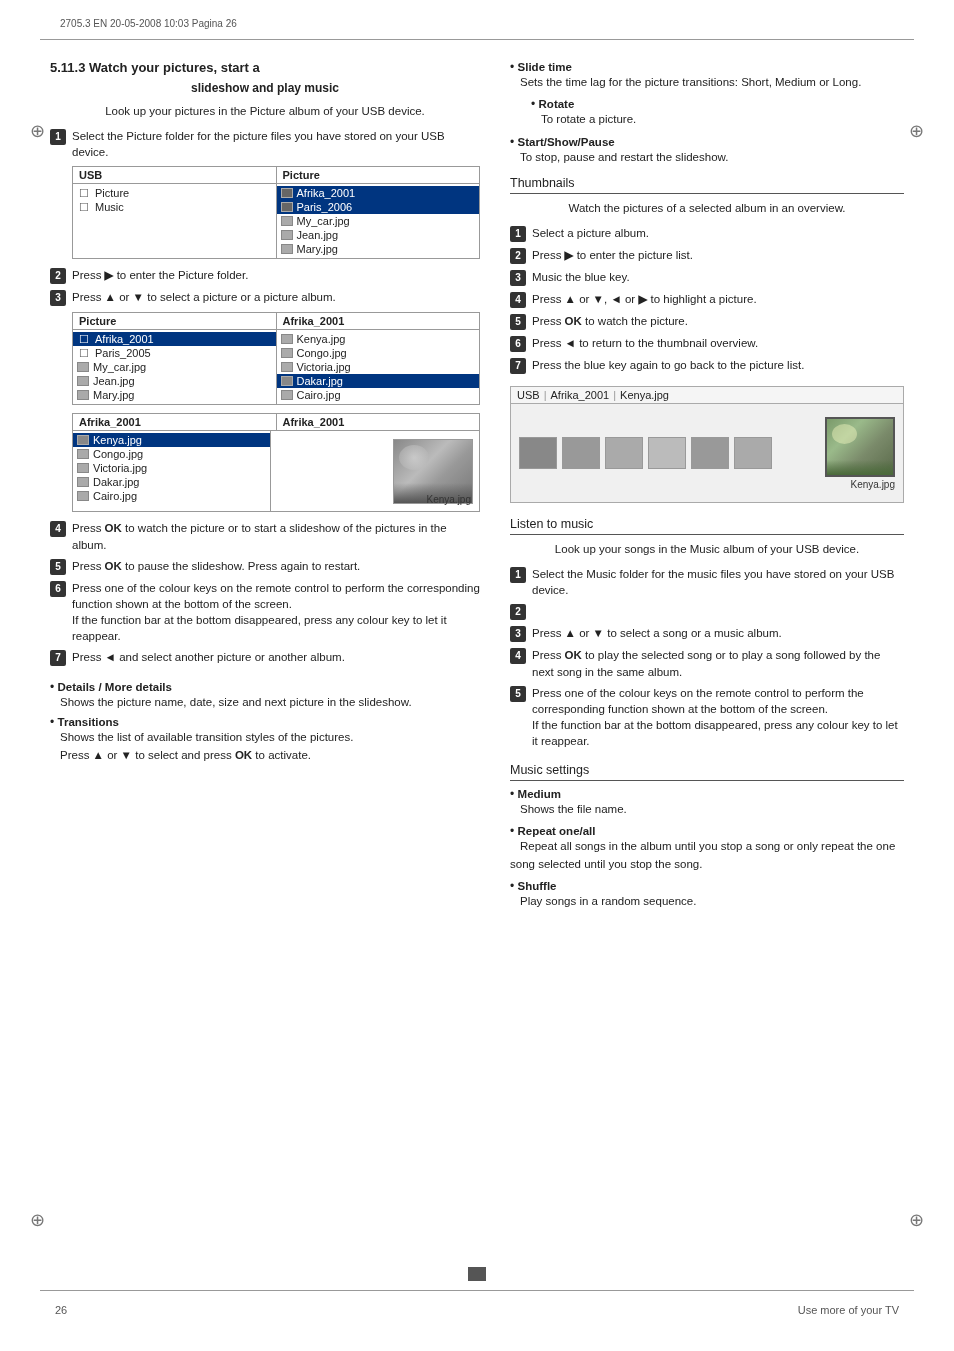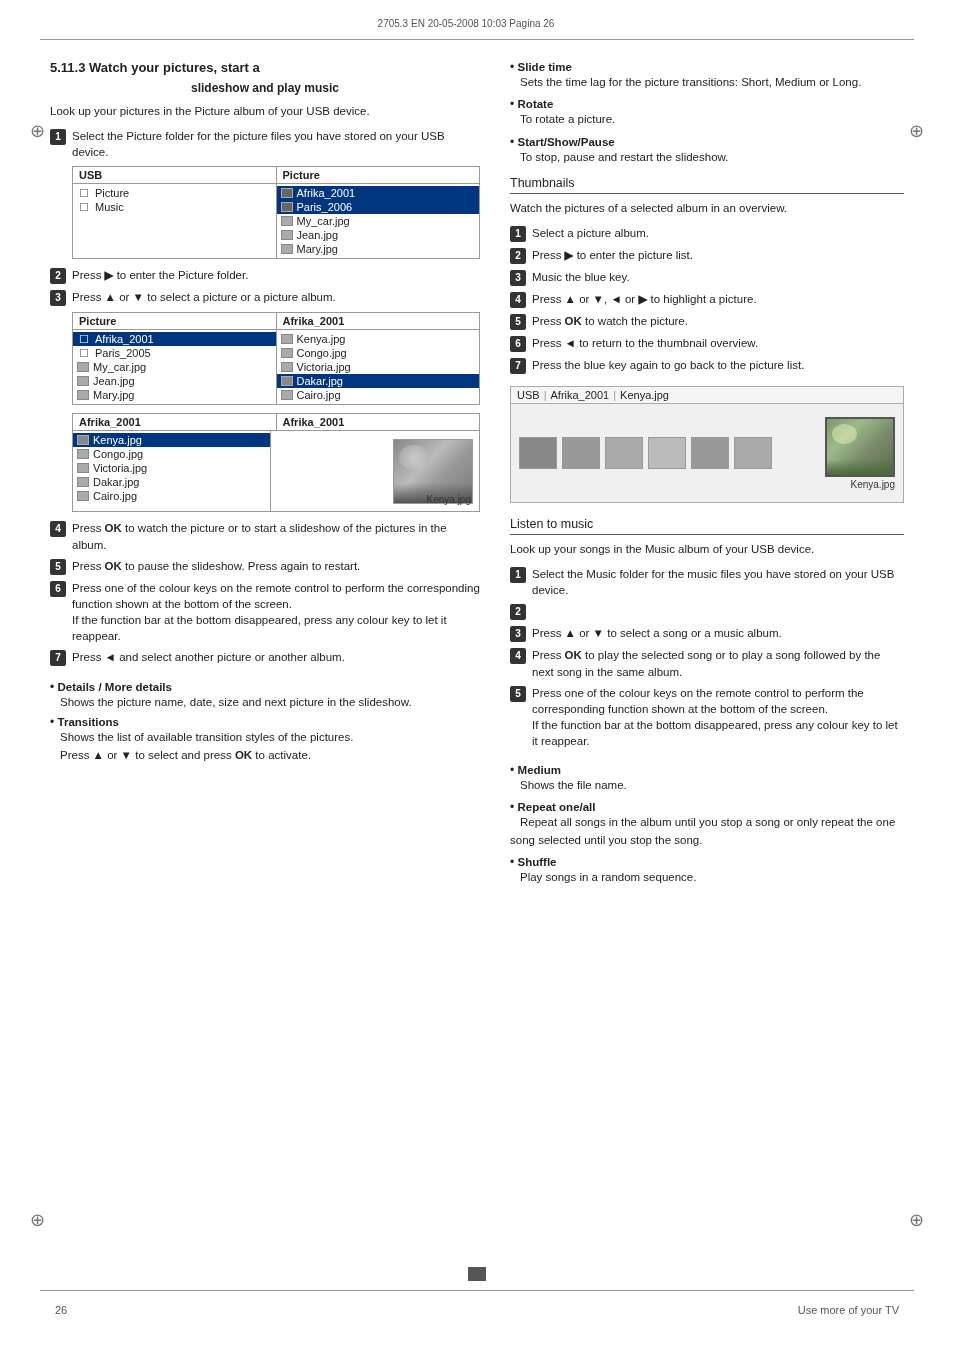--- a/index.html
+++ b/index.html
@@ -17,21 +17,20 @@
       width: 954px;
       min-height: 1351px;
       background: #fff;
       position: relative;
       padding: 0;
     }
 
     
     .doc-header {
       display: flex;
-      justify-content: center;
       align-items: center;
       padding: 18px 82px 10px 60px;
       font-size: 10px;
       color: #555;
       gap: 20px;
     }
 
     
     .top-rule {
       border: none;
@@ -82,20 +81,21 @@
       font-size: 12.5px;
       border-bottom: 1px solid #555;
       padding-bottom: 3px;
       margin-bottom: 6px;
     }
 
     .intro-text {
       font-size: 11.5px;
       margin-bottom: 8px;
       line-height: 1.5;
+      text-align: center;
     }
 
     
     .step {
       display: flex;
       align-items: flex-start;
       margin-bottom: 5px;
       font-size: 11.5px;
       line-height: 1.4;
     }
@@ -488,21 +488,21 @@
       </div>
     </div>
 
     <div class="right-col">
 
       <div style="margin-bottom:10px;">
         <div class="bullet-item" style="margin-bottom:6px;">
           <span>• </span><span class="bullet-label">Slide time</span><br>
           <span class="bullet-text">Sets the time lag for the picture transitions: Short, Medium or Long.</span>
         </div>
-        <div class="bullet-item" style="margin-bottom:6px;">
+        <div class="bullet-item" style="margin-bottom:6px;margin-left:21px;">
           <span>• </span><span class="bullet-label">Rotate</span><br>
           <span class="bullet-text">To rotate a picture.</span>
         </div>
         <div class="bullet-item" style="margin-bottom:6px;">
           <span>• </span><span class="bullet-label">Start/Show/Pause</span><br>
           <span class="bullet-text">To stop, pause and restart the slideshow.</span>
         </div>
       </div>
 
       <div>
@@ -586,20 +586,21 @@
         <div class="step">
           <span class="step-num">4</span>
           <span class="step-text">Press <span class="key">OK</span> to play the selected song or to play a song followed by the next song in the same album.</span>
         </div>
         <div class="step">
           <span class="step-num">5</span>
           <span class="step-text">Press one of the colour keys on the remote control to perform the corresponding function shown at the bottom of the screen.<br>If the function bar at the bottom disappeared, press any colour key to let it reappear.</span>
         </div>
 
         <div style="margin-top:14px;">
+          <div class="section-heading">Music settings</div>
 
           <div class="bullet-item" style="margin-bottom:6px;">
             <span>• </span><span class="bullet-label">Medium</span><br>
             <span class="bullet-text">Shows the file name.</span>
           </div>
 
           <div class="bullet-item" style="margin-bottom:6px;">
             <span>• </span><span class="bullet-label">Repeat one/all</span><br>
             <span class="bullet-text">Repeat all songs in the album until you stop a song or only repeat the one song selected until you stop the song.</span>
           </div>

